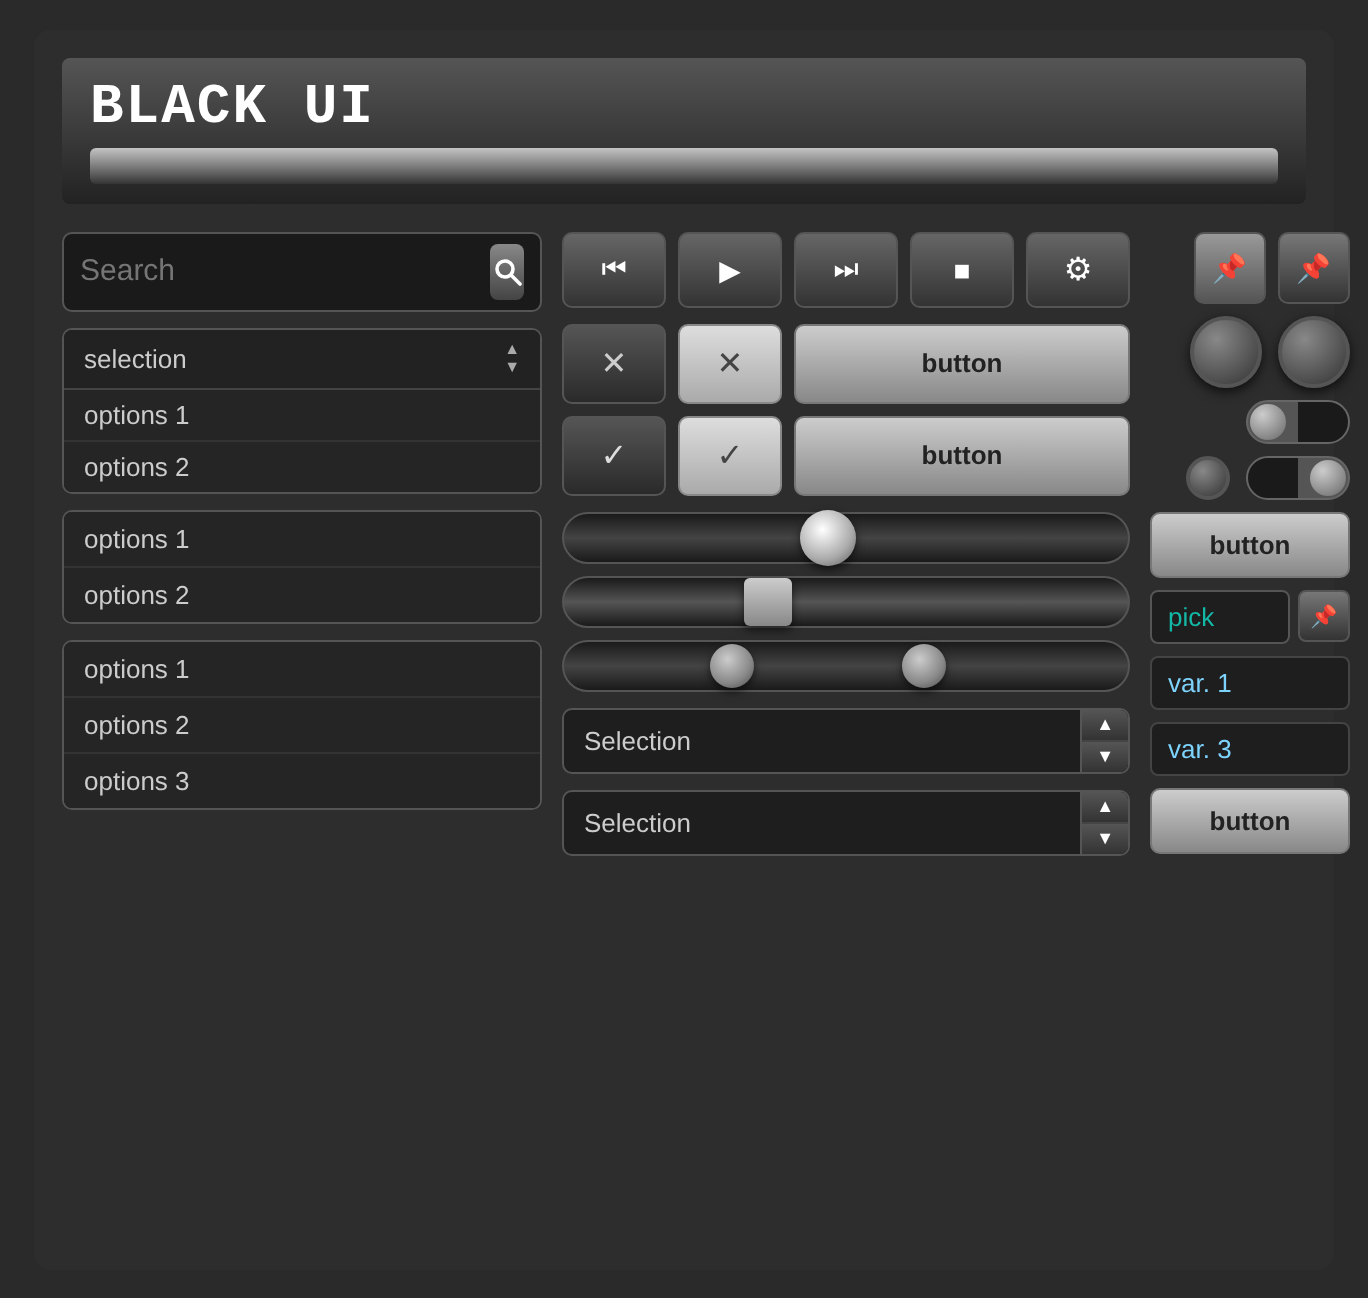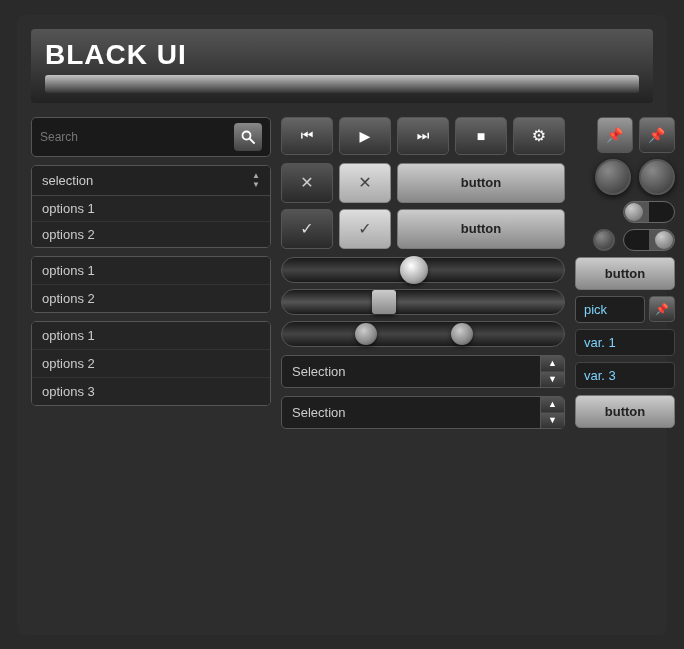--- a/index.html
+++ b/index.html
@@ -28,20 +28,21 @@
       background: linear-gradient(to bottom, #555, #222);
       border-radius: 4px;
       padding: 10px 14px;
       margin-bottom: 4px;
     }
     .title-text {
       color: #fff;
       font-size: 28px;
       font-weight: bold;
       letter-spacing: 1px;
+      font-family: Liberation Mono, monospace;
     }
     .title-shine {
       background: linear-gradient(to bottom, rgba(255,255,255,0.7) 0%, rgba(255,255,255,0.05) 100%);
       height: 18px;
       border-radius: 3px;
       margin-top: 4px;
     }
 
     
     .content-row {
@@ -67,21 +68,21 @@
       border: 1.5px solid #555;
       border-radius: 5px;
       padding: 5px 8px;
       gap: 6px;
     }
     .search-input {
       background: transparent;
       border: none;
       outline: none;
       color: #ccc;
-      font-size: 12px;
+      font-size: 15px;
       flex: 1;
     }
     .search-icon-btn {
       background: linear-gradient(to bottom, #888, #444);
       border: none;
       border-radius: 4px;
       width: 28px;
       height: 28px;
       display: flex;
       align-items: center;
@@ -385,21 +386,21 @@
       display: flex;
       gap: 4px;
       align-items: center;
     }
     .pick-label {
       flex: 1;
       background: #1e1e1e;
       border: 1.5px solid #555;
       border-radius: 4px;
       padding: 5px 8px;
-      color: #7dd3fc;
+      color: #14b8a6;
       font-size: 13px;
       cursor: pointer;
     }
     .pin-small {
       width: 26px;
       height: 26px;
       background: linear-gradient(to bottom, #777, #333);
       border: 1.5px solid #555;
       border-radius: 4px;
       display: flex;

